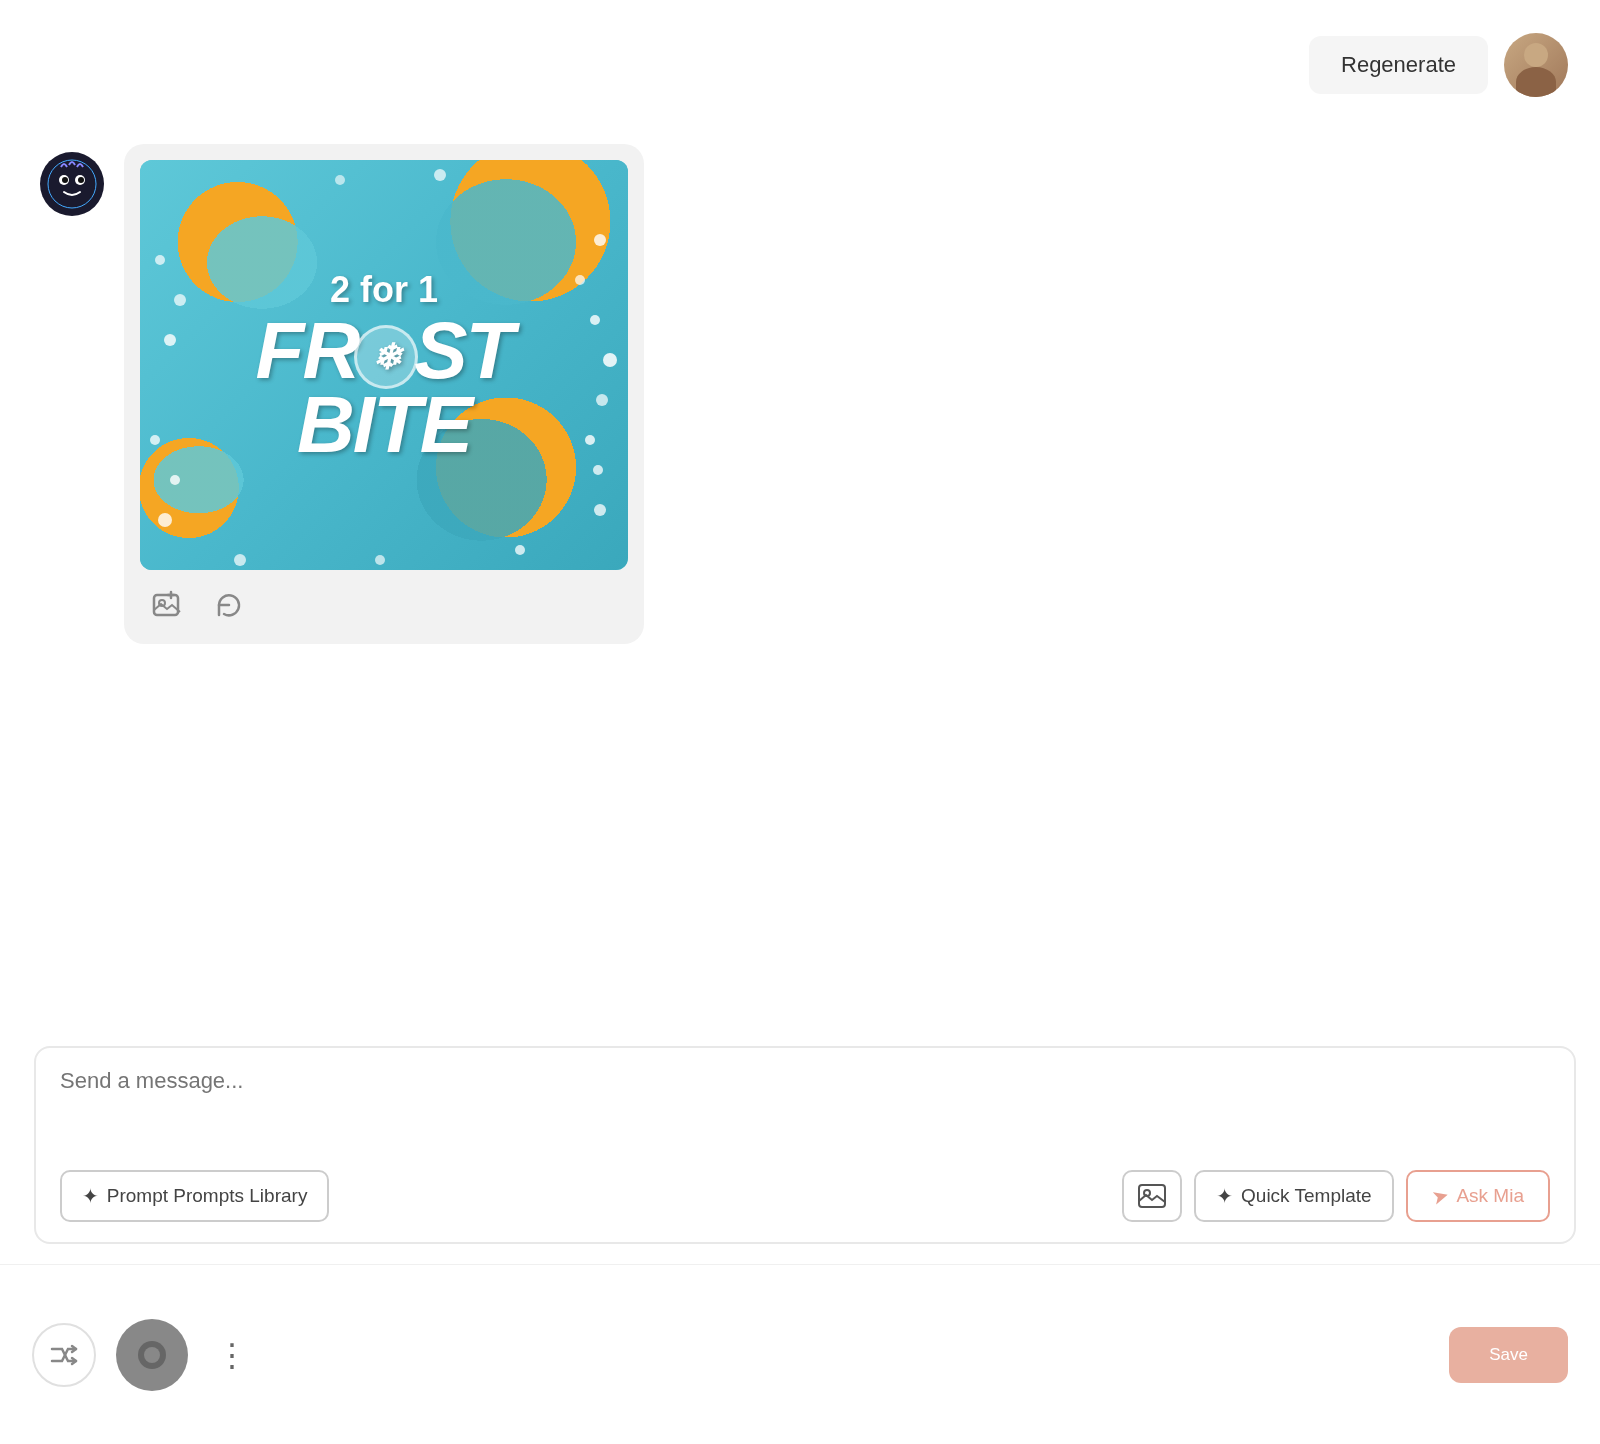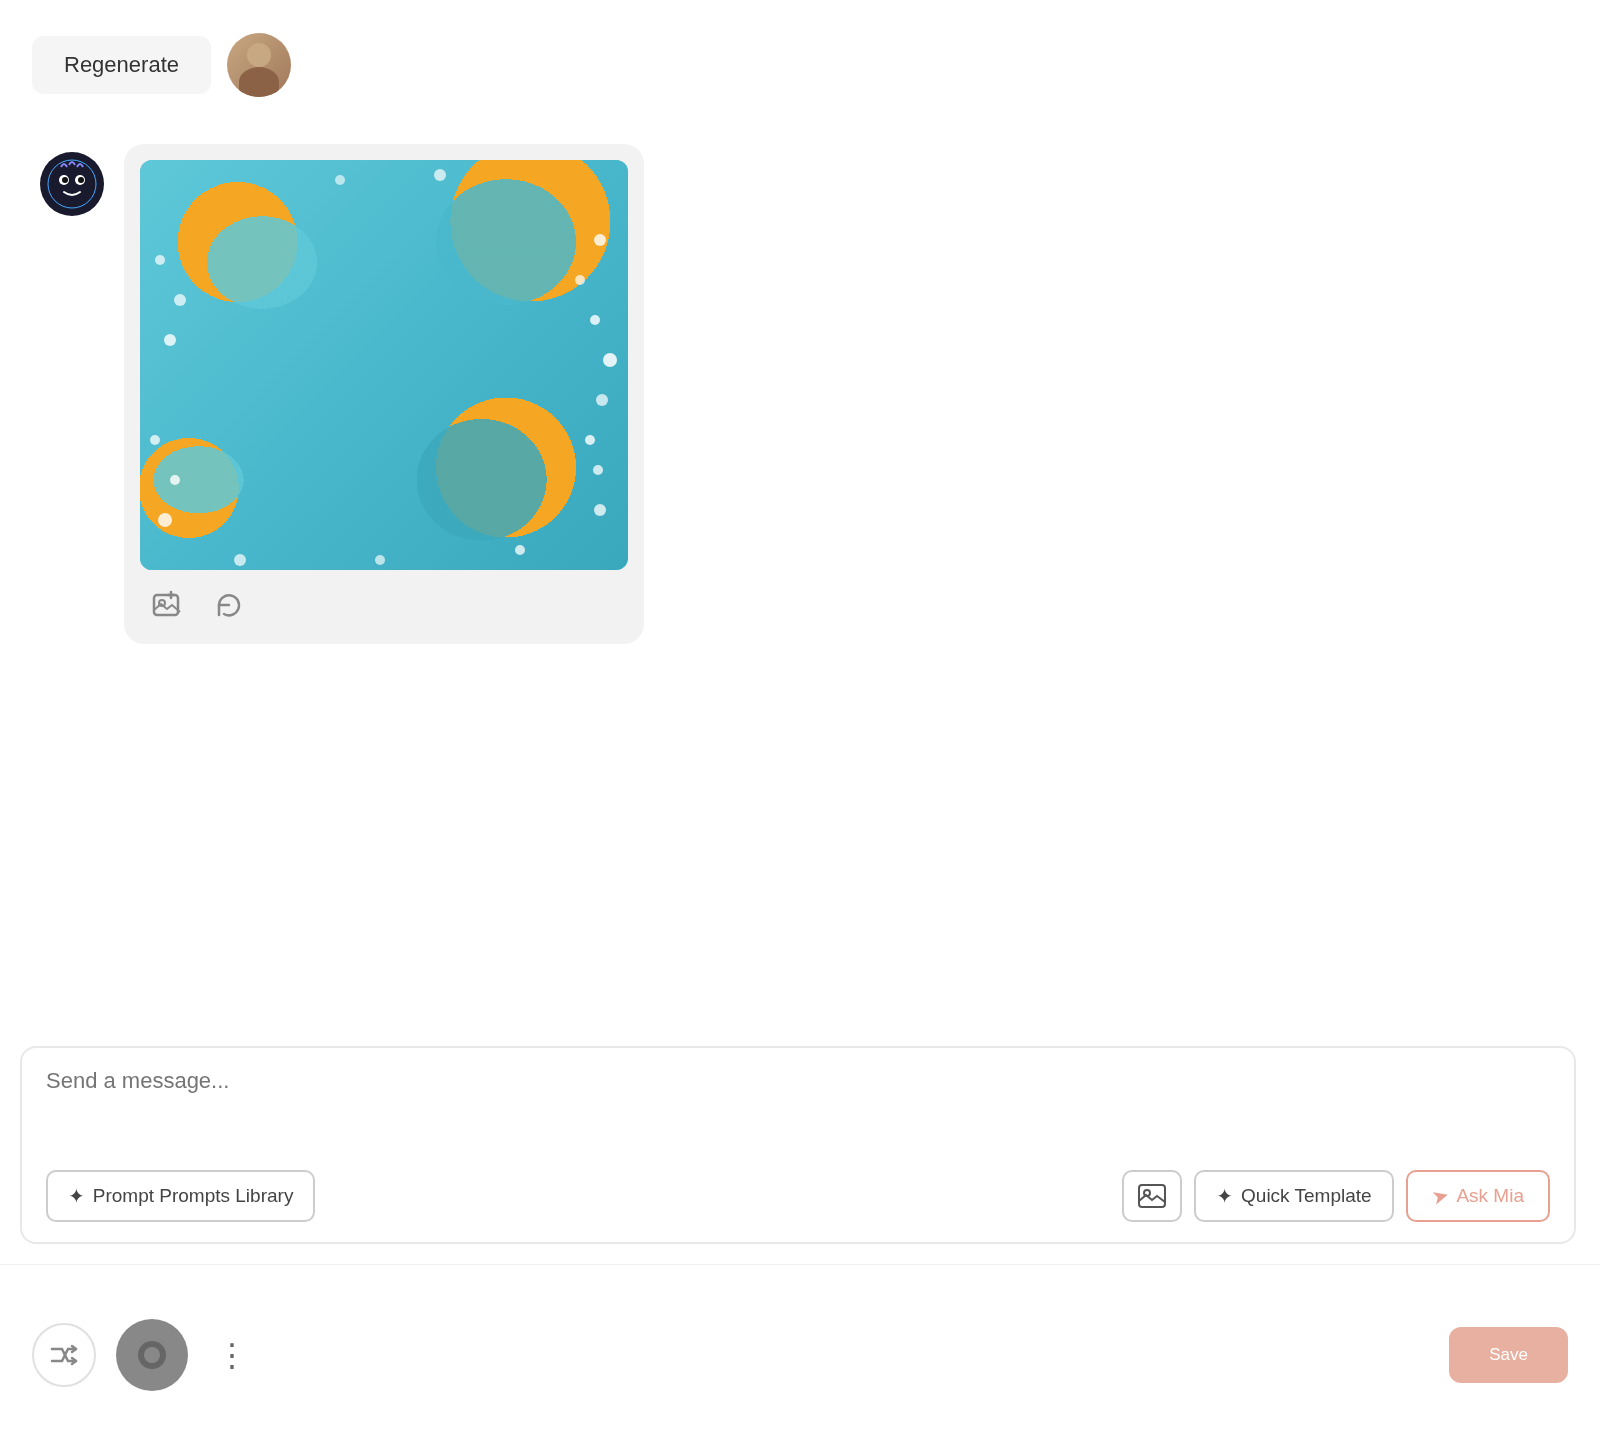--- a/index.html
+++ b/index.html
@@ -14,20 +14,21 @@
 
     
     .top-bar {
       position: absolute;
       top: 0;
       left: 0;
       right: 0;
       height: 130px;
       display: flex;
       align-items: center;
+      justify-content: flex-end;
       padding: 24px 32px;
       gap: 16px;
     }
 
     .regenerate-btn {
       background: #f5f5f5;
       border: none;
       border-radius: 12px;
       padding: 16px 32px;
       font-size: 22px;
@@ -201,21 +202,21 @@
       padding: 4px;
       border-radius: 8px;
       display: flex;
       align-items: center;
     }
 
     
     .input-area {
       position: absolute;
       bottom: 200px;
-      left: 20px;
+      left: 34px;
       right: 24px;
       background: white;
       border: 2px solid #e8e8e8;
       border-radius: 16px;
       padding: 20px 24px;
       min-height: 160px;
     }
 
     .message-input {
       width: 100%;
@@ -404,20 +405,27 @@
           <circle cx="100" cy="400" r="6" fill="white" opacity="0.7"></circle>
           <circle cx="240" cy="400" r="5" fill="white" opacity="0.65"></circle>
 
           <circle cx="455" cy="160" r="5" fill="white" opacity="0.8"></circle>
           <circle cx="462" cy="240" r="6" fill="white" opacity="0.7"></circle>
           <circle cx="458" cy="310" r="5" fill="white" opacity="0.75"></circle>
           <circle cx="40" cy="140" r="6" fill="white" opacity="0.7"></circle>
           <circle cx="35" cy="320" r="5" fill="white" opacity="0.8"></circle>
         </svg>
 
+        <div class="frost-text">
+          <span class="two-for-one">2 for 1</span>
+          <span class="frost-big">
+            <span>FR</span><span class="snowflake-circle">❄</span><span>ST</span>
+          </span>
+          <span class="bite-big">BITE</span>
+        </div>
       </div>
 
       <div class="image-card-icons">
         <button class="icon-btn" title="Add photo">
           <svg width="30" height="30" viewBox="0 0 30 30" fill="none">
             <rect x="2" y="5" width="24" height="20" rx="3" stroke="#888" stroke-width="2.5" fill="none"></rect>
             <circle cx="10" cy="13" r="3" stroke="#888" stroke-width="2" fill="none"></circle>
             <path d="M2 20 L9 14 L15 19 L20 15 L28 22" stroke="#888" stroke-width="2" fill="none"></path>
             <line x1="19" y1="2" x2="19" y2="8" stroke="#888" stroke-width="2.5" stroke-linecap="round"></line>
             <line x1="16" y1="5" x2="22" y2="5" stroke="#888" stroke-width="2.5" stroke-linecap="round"></line>

